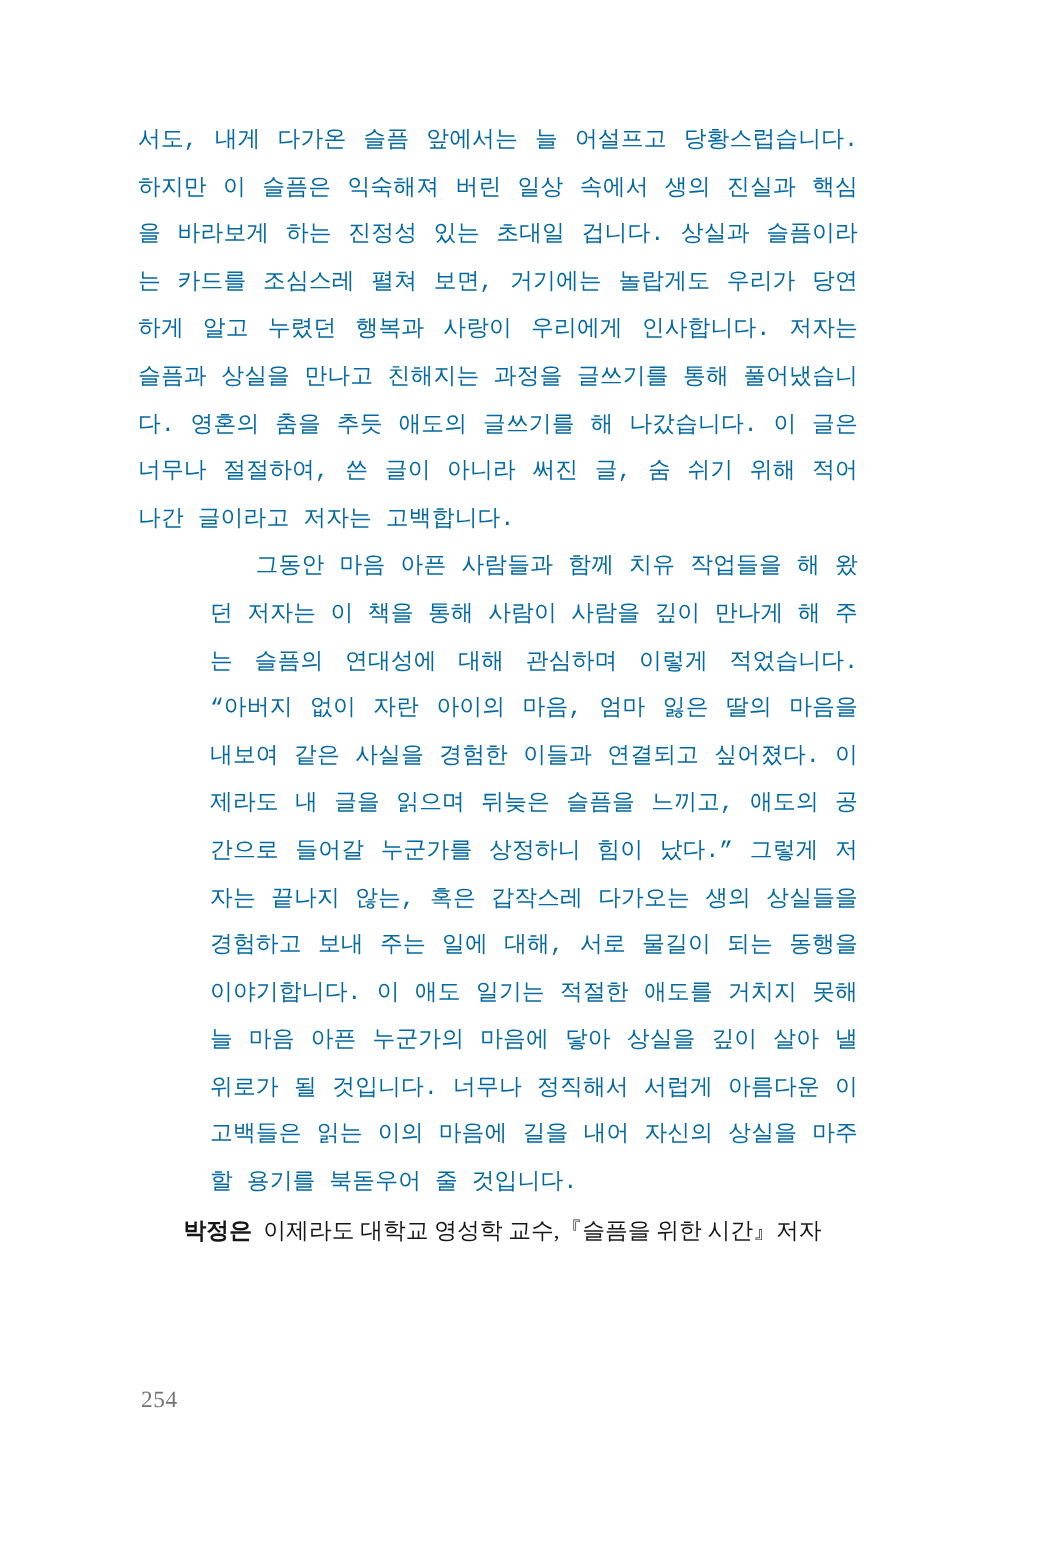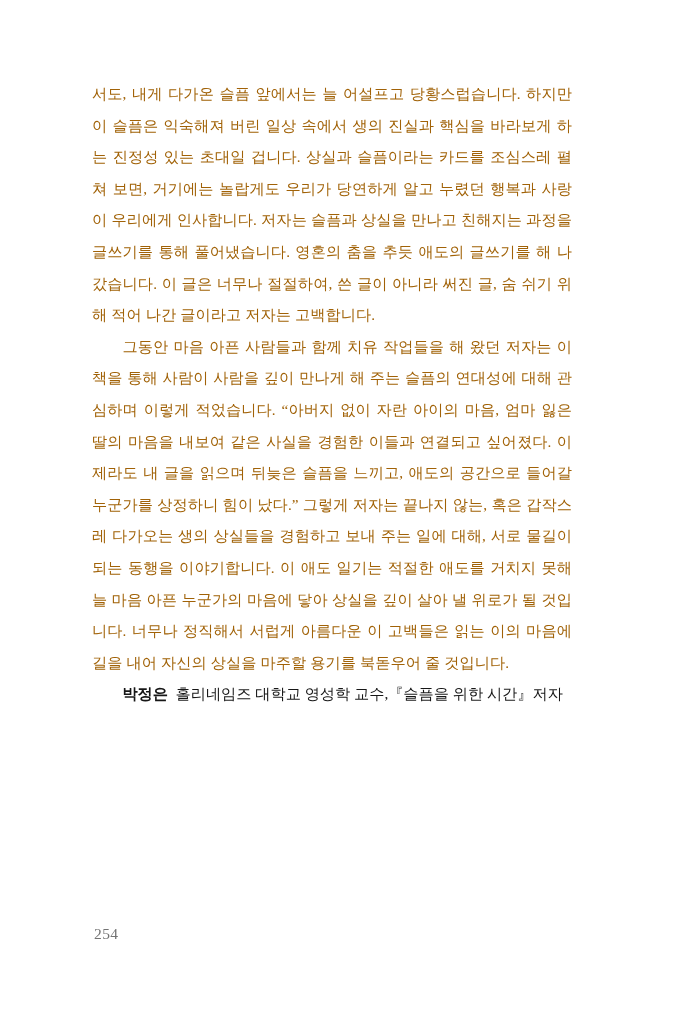--- a/index.html
+++ b/index.html
@@ -27,27 +27,29 @@
     width: 480px;
   }
   p.body-para {
     margin: 0;
     font-size: 15.2px;
     line-height: 31.6px;
     text-align: justify;
     text-justify: inter-character;
     word-break: break-all;
     letter-spacing: 0.1px;
-    color: #a16207;
+    color: #0369a1;
+    font-family: Liberation Mono, monospace;
   }
   p.indented {
     text-indent: 2em;
   }
   p.body-para + p.body-para {
     margin-top: 0;
+    margin-left: 48px;
   }
   .signature-line {
     margin: 0;
     font-size: 15.2px;
     line-height: 31.6px;
     text-indent: 2em;
     color: #161616;
   }
   .signature-name {
     font-weight: bold;
@@ -69,20 +71,20 @@
 
 <div class="page">
 
   <div class="text-column">
 
     <p class="body-para">서도, 내게 다가온 슬픔 앞에서는 늘 어설프고 당황스럽습니다. 하지만 이 슬픔은 익숙해져 버린 일상 속에서 생의 진실과 핵심을 바라보게 하는 진정성 있는 초대일 겁니다. 상실과 슬픔이라는 카드를 조심스레 펼쳐 보면, 거기에는 놀랍게도 우리가 당연하게 알고 누렸던 행복과 사랑이 우리에게 인사합니다. 저자는 슬픔과 상실을 만나고 친해지는 과정을 글쓰기를 통해 풀어냈습니다. 영혼의 춤을 추듯 애도의 글쓰기를 해 나갔습니다. 이 글은 너무나 절절하여, 쓴 글이 아니라 써진 글, 숨 쉬기 위해 적어 나간 글이라고 저자는 고백합니다.</p>
 
     <p class="body-para indented">그동안 마음 아픈 사람들과 함께 치유 작업들을 해 왔던 저자는 이 책을 통해 사람이 사람을 깊이 만나게 해 주는 슬픔의 연대성에 대해 관심하며 이렇게 적었습니다. “아버지 없이 자란 아이의 마음, 엄마 잃은 딸의 마음을 내보여 같은 사실을 경험한 이들과 연결되고 싶어졌다. 이제라도 내 글을 읽으며 뒤늦은 슬픔을 느끼고, 애도의 공간으로 들어갈 누군가를 상정하니 힘이 났다.” 그렇게 저자는 끝나지 않는, 혹은 갑작스레 다가오는 생의 상실들을 경험하고 보내 주는 일에 대해, 서로 물길이 되는 동행을 이야기합니다. 이 애도 일기는 적절한 애도를 거치지 못해 늘 마음 아픈 누군가의 마음에 닿아 상실을 깊이 살아 낼 위로가 될 것입니다. 너무나 정직해서 서럽게 아름다운 이 고백들은 읽는 이의 마음에 길을 내어 자신의 상실을 마주할 용기를 북돋우어 줄 것입니다.</p>
 
     <p class="signature-line">
-      <span class="signature-name">박정은</span><span>&nbsp;&nbsp;</span><span class="signature-rest">홀리네임즈 대학교 영성학 교수,『슬픔을 위한 시간』저자</span>
+      <span class="signature-name">박정은</span><span>&nbsp;&nbsp;</span><span class="signature-rest">이제라도 대학교 영성학 교수,『슬픔을 위한 시간』저자</span>
     </p>
 
   </div>
 
   <div class="page-number">254</div>
 
 </div>
 
 </body></html>

